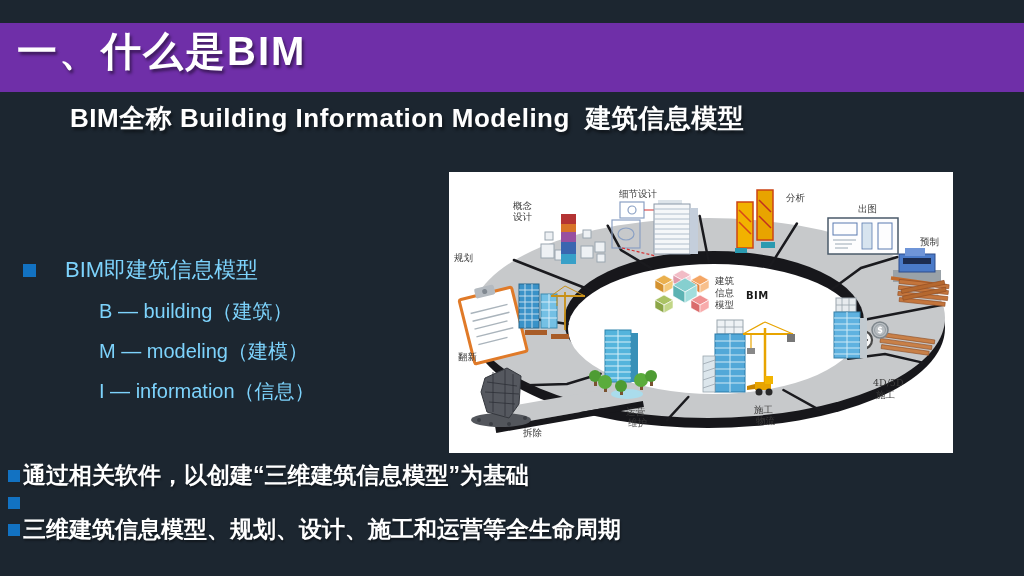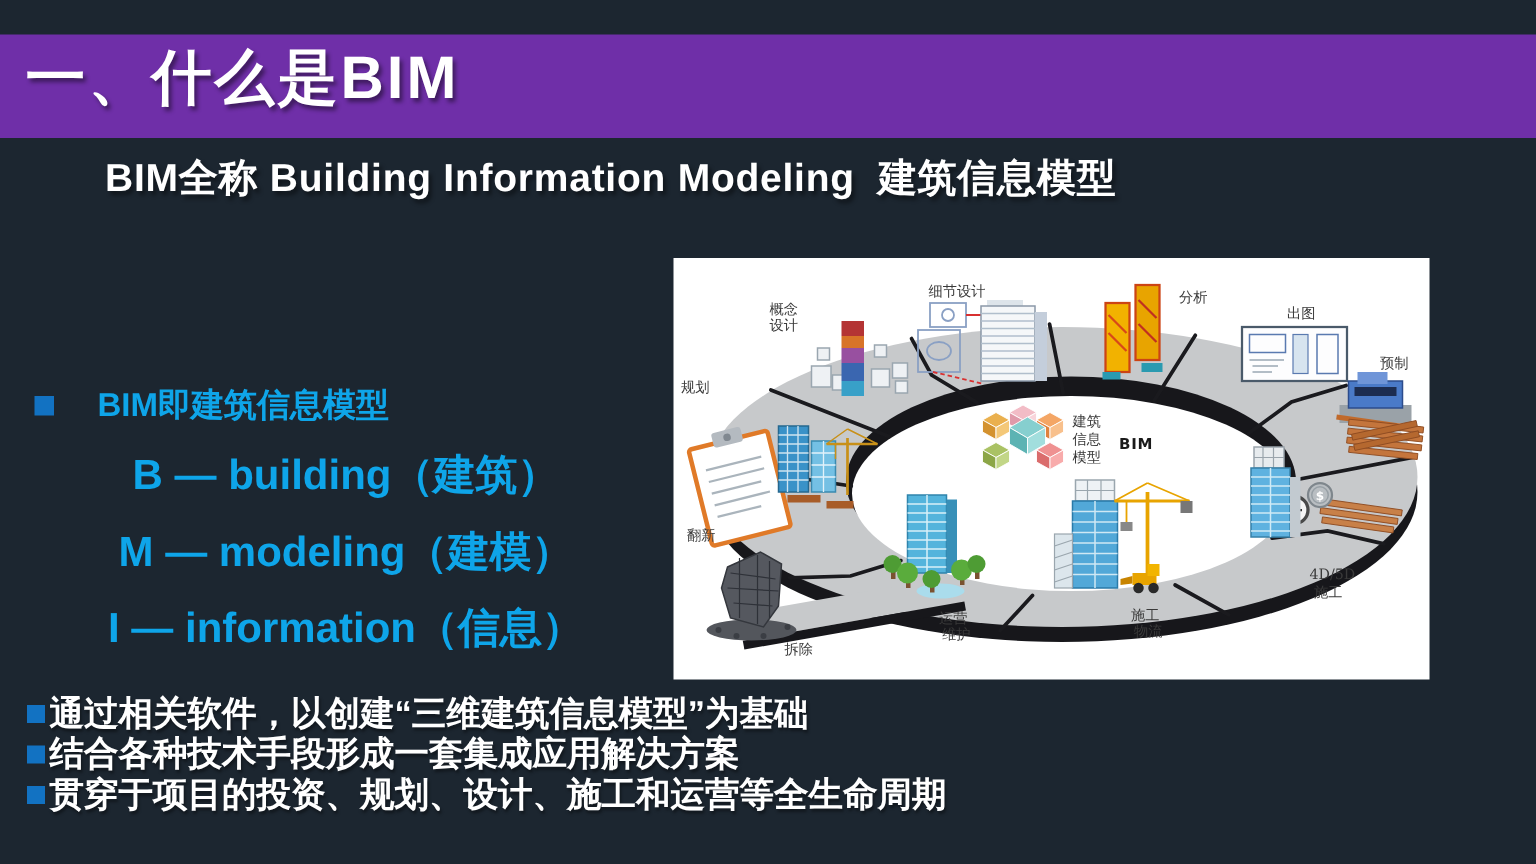--- a/index.html
+++ b/index.html
@@ -6,28 +6,28 @@
   body{background:#1c2630;font-family:"Liberation Sans",sans-serif;}
   .slide{position:relative;width:1024px;height:576px;}
 
   .title-bar{position:absolute;left:0;top:23px;width:1024px;height:69px;background:#6f2fa8;display:flex;align-items:center;}
   .title-bar h1{margin:0 0 12px 17px;font-size:40px;font-weight:bold;color:#ffffff;letter-spacing:2px;
     text-shadow:2px 3px 3px rgba(0,0,0,0.45);}
 
   .subtitle{position:absolute;left:70px;top:101px;font-size:26px;font-weight:bold;color:#ffffff;
     white-space:pre;letter-spacing:0.5px;text-shadow:2px 3px 3px rgba(0,0,0,0.45);}
 
-  .definition{position:absolute;left:23px;top:255px;color:#0ea5e9;font-weight:bold;text-align:center;}
+  .definition{position:absolute;left:23px;top:255px;color:#7dd3fc;font-weight:normal;}
   .def-heading{display:flex;align-items:center;font-size:22px;}
   .sq{width:13px;height:13px;background:#1272c2;margin-right:29px;flex:none;}
-  .def-item{margin-left:49px;margin-top:13px;font-size:28px;}
+  .def-item{margin-left:76px;margin-top:13px;font-size:20px;}
 
   .diagram-box{position:absolute;left:449px;top:172px;width:504px;height:281px;background:#ffffff;}
 
-  .summary{position:absolute;left:18px;top:462px;color:#ffffff;font-weight:bold;font-size:23px;
+  .summary{position:absolute;left:8px;top:462px;color:#ffffff;font-weight:bold;font-size:23px;
     text-shadow:1px 2px 2px rgba(0,0,0,0.4);}
   .sum-line{height:27px;display:flex;align-items:center;white-space:pre;}
   .sq2{width:12px;height:12px;background:#1272c2;margin-right:3px;flex:none;}
 
   .dlabel{font:9.5px "DejaVu Serif","Liberation Serif",serif;fill:#3a3a3a;}
   .dlabel-bold{font:bold 10px "DejaVu Sans","Liberation Sans",sans-serif;fill:#1a1a1a;letter-spacing:0.5px;}
   .coin-txt{font:bold 8px "DejaVu Sans",sans-serif;fill:#ffffff;}
 </style>
 </head>
 <body>
@@ -367,21 +367,20 @@
     </svg>
   </div>
 
   <div class="summary">
     <div class="sum-line">
       <span class="sq2"></span>
       <span>通过相关软件，以创建“三维建筑信息模型”为基础</span>
     </div>
     <div class="sum-line">
       <span class="sq2"></span>
-      <span>结合各种技术手段形成一套集成应用解决方案</span>
     </div>
     <div class="sum-line">
       <span class="sq2"></span>
-      <span>贯穿于项目的投资、规划、设计、施工和运营等全生命周期</span>
+      <span>三维建筑信息模型、规划、设计、施工和运营等全生命周期</span>
     </div>
   </div>
 
 </div>
 
 </body></html>

